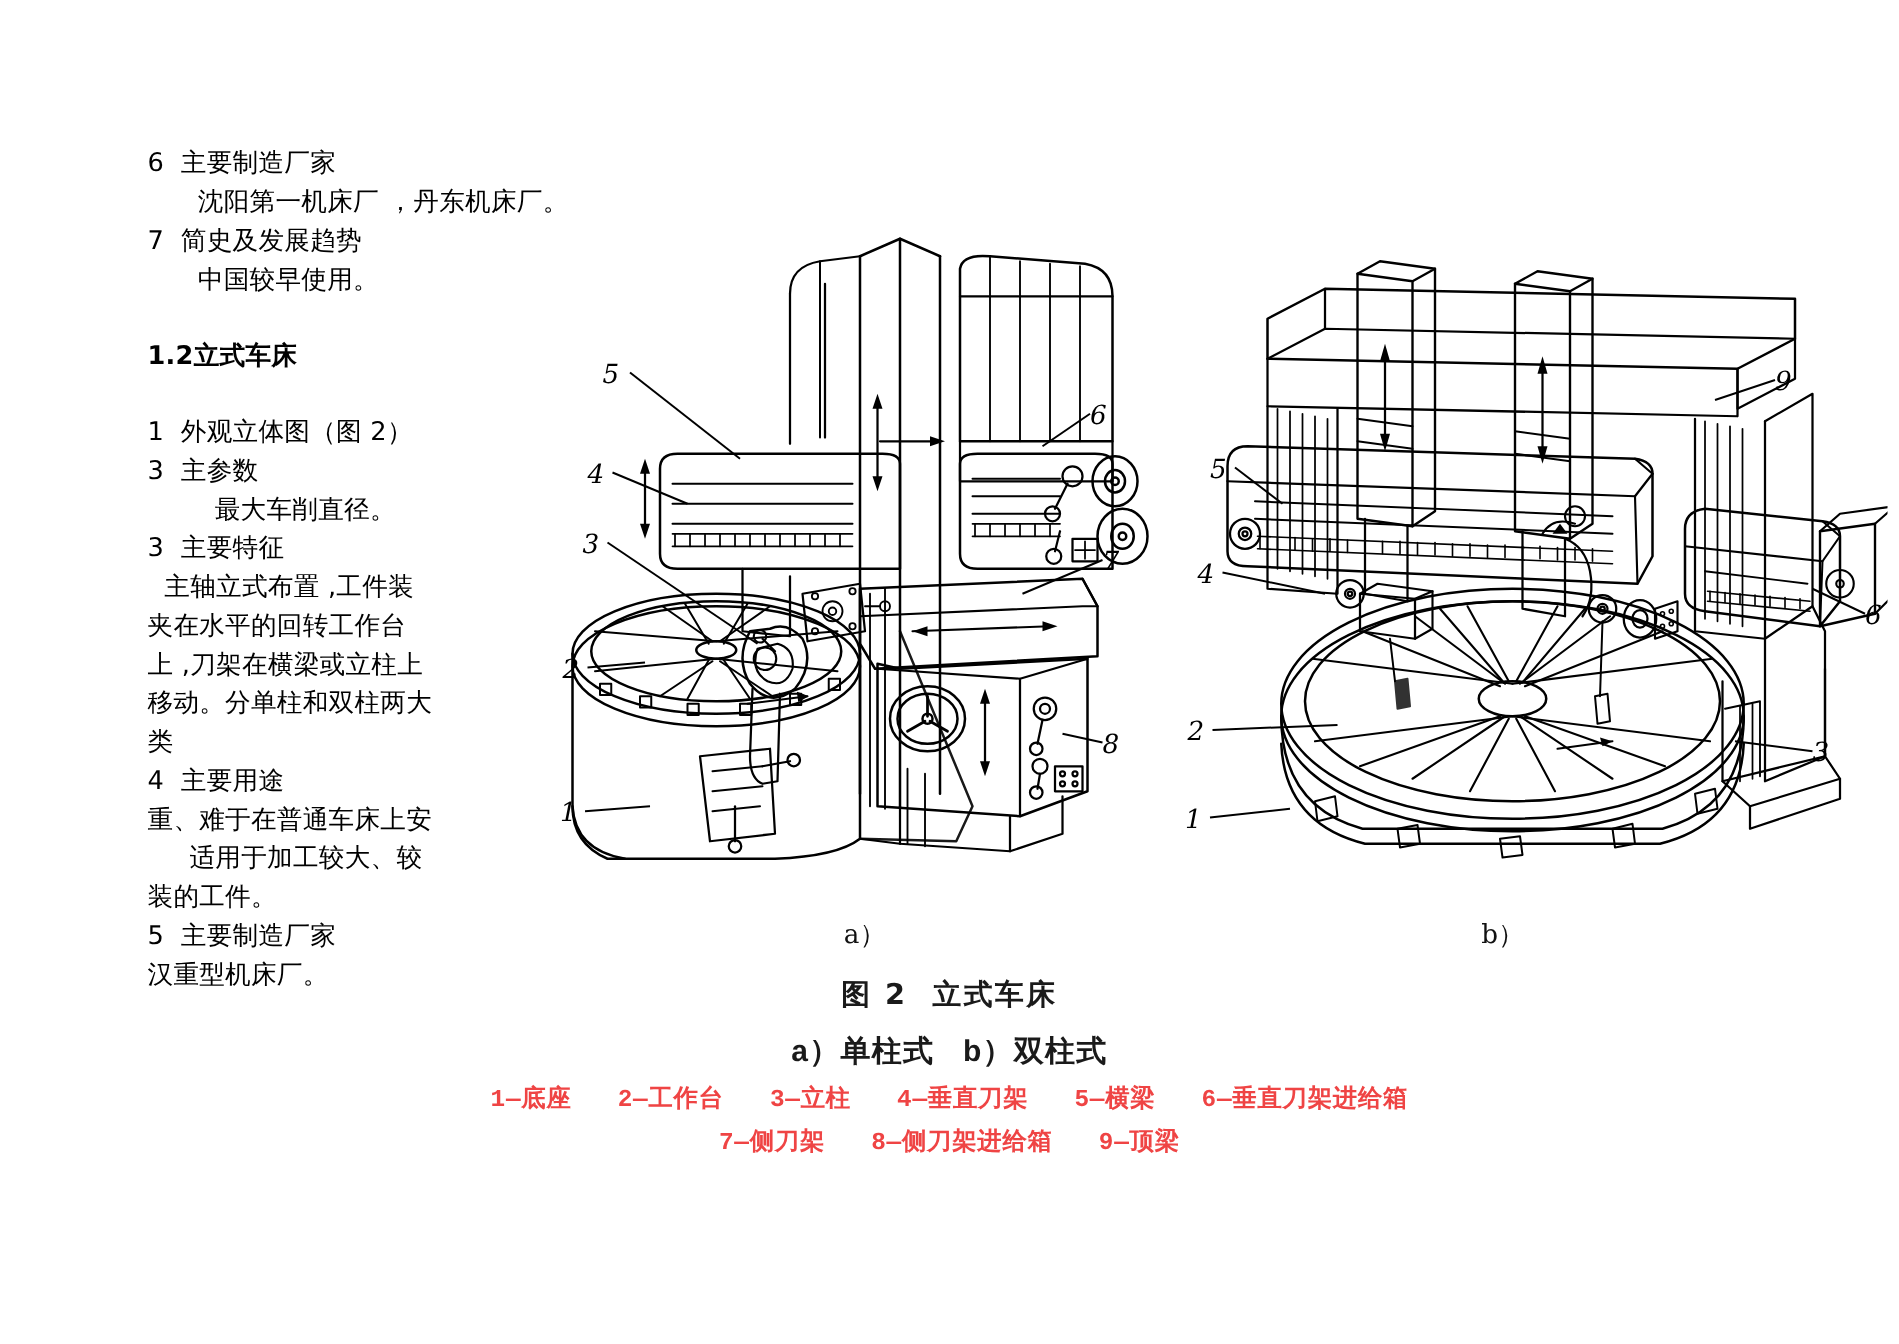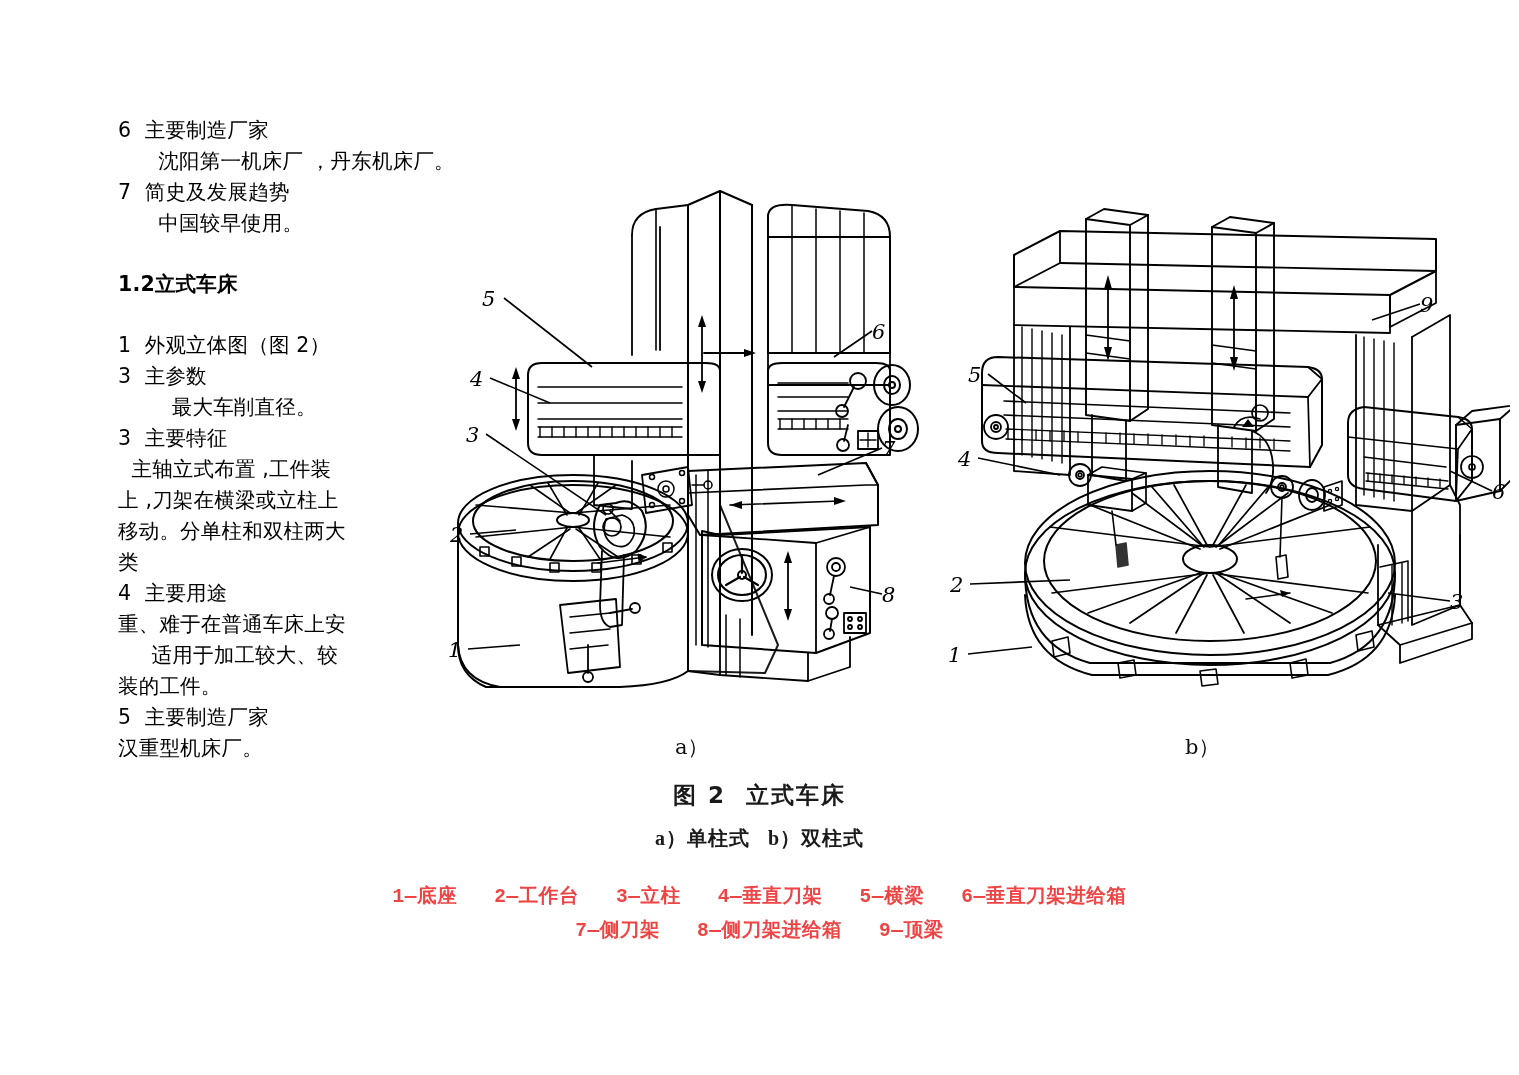--- a/index.html
+++ b/index.html
@@ -65,26 +65,26 @@
   .cap-title {
     font-family:"DejaVu Sans","Liberation Sans",sans-serif;
     font-weight:bold;
     font-size:23px;
     color:#1a1a1a;
     letter-spacing:2px;
     margin-bottom:14px;
     white-space:pre;
   }
   .cap-sub {
-    font-family:Liberation Serif, serif;
+    font-family:Liberation Sans, sans-serif;
     font-weight:bold;
-    font-size:20px;
+    font-size:24px;
     color:#1a1a1a;
     letter-spacing:1px;
-    margin-bottom:28px;
+    margin-bottom:6px;
     white-space:pre;
   }
   .cap-legend {
     font-family:Liberation Mono, monospace;
     font-weight:bold;
     font-size:19.5px;
     color:#ef4444;
     letter-spacing:0.6px;
     line-height:34px;
     white-space:pre;
@@ -106,20 +106,21 @@
 
     <div class="tline bold">1.2立式车床</div>
 
     <div class="gap-md"></div>
 
     <div class="tline">1  外观立体图（图 2）</div>
     <div class="tline">3  主参数</div>
     <div class="tline">        最大车削直径。</div>
     <div class="tline">3  主要特征</div>
     <div class="tline">  主轴立式布置 ,工件装</div>
+    <div class="tline">夹在水平的回转工作台</div>
     <div class="tline">上 ,刀架在横梁或立柱上</div>
     <div class="tline">移动。分单柱和双柱两大</div>
     <div class="tline">类</div>
     <div class="tline">4  主要用途</div>
     <div class="tline">重、难于在普通车床上安</div>
     <div class="tline">     适用于加工较大、较</div>
     <div class="tline">装的工件。</div>
     <div class="tline">5  主要制造厂家</div>
     <div class="tline">汉重型机床厂。</div>
 

